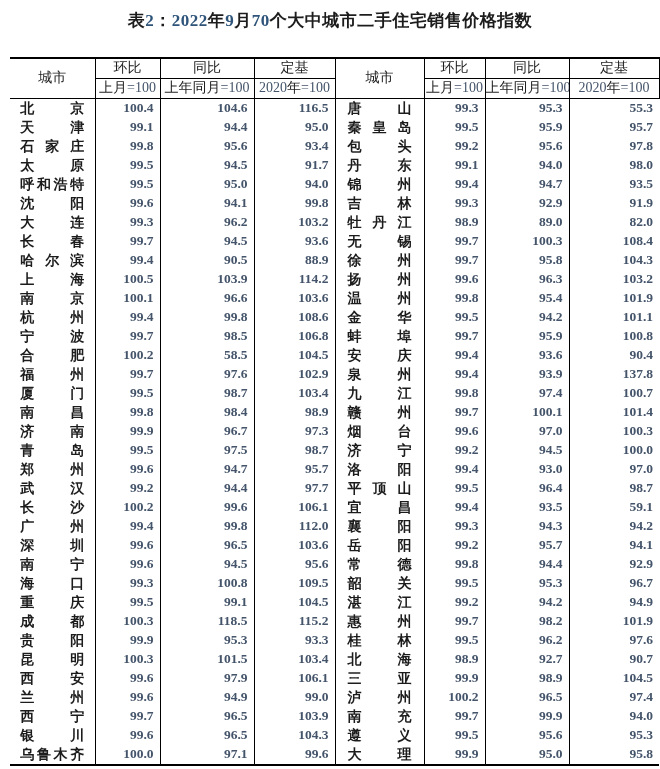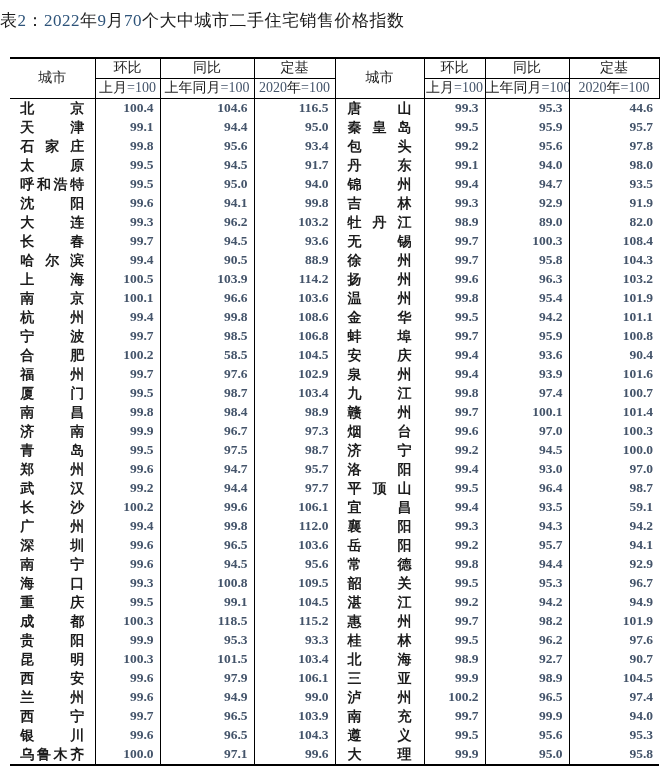--- a/index.html
+++ b/index.html
@@ -8,22 +8,22 @@
     --digit:#44546a;
     --title_digit:#2e547a;
     --background:#ffffff;
   }
   html,body{margin:0;padding:0;background:var(--background);}
   .page{
     position:relative;width:660px;height:769px;background:var(--background);
     font-family:"Liberation Sans",sans-serif;color:var(--text);overflow:hidden;
   }
   .title{
-    position:absolute;top:9px;left:0;width:100%;text-align:left;
-    font-size:17px;font-weight:normal;color:var(--text);letter-spacing:0.5px;
+    position:absolute;top:9px;left:0;width:100%;text-align:center;
+    font-size:17px;font-weight:bold;color:var(--text);letter-spacing:0.5px;
   }
   .title .d{font-family:"Liberation Serif",serif;color:var(--title_digit);}
   .tbl{
     position:absolute;left:10px;top:57px;width:649px;
     border-collapse:collapse;table-layout:fixed;
     border-top:2px solid var(--border);
     border-bottom:2px solid var(--border);
   }
   .tbl th,.tbl td{padding:0;margin:0;vertical-align:middle;overflow:hidden;white-space:nowrap;}
   thead th{font-weight:normal;font-size:14px;border-bottom:1px solid var(--border);color:var(--text);}
@@ -82,21 +82,21 @@
     </thead>
     <tbody id="tbody">
         <tr>
     <td class="city"><span class="city-inner">北京</span></td>
     <td class="num bl">100.4</td>
     <td class="num bl">104.6</td>
     <td class="num bl">116.5</td>
     <td class="city bl"><span class="city-inner">唐山</span></td>
     <td class="num bl">99.3</td>
     <td class="num bl">95.3</td>
-    <td class="num bl">44.6</td>
+    <td class="num bl">55.3</td>
   </tr>
         <tr>
     <td class="city"><span class="city-inner">天津</span></td>
     <td class="num bl">99.1</td>
     <td class="num bl">94.4</td>
     <td class="num bl">95.0</td>
     <td class="city bl"><span class="city-inner">秦皇岛</span></td>
     <td class="num bl">99.5</td>
     <td class="num bl">95.9</td>
     <td class="num bl">95.7</td>
@@ -222,21 +222,21 @@
     <td class="num bl">90.4</td>
   </tr>
         <tr>
     <td class="city"><span class="city-inner">福州</span></td>
     <td class="num bl">99.7</td>
     <td class="num bl">97.6</td>
     <td class="num bl">102.9</td>
     <td class="city bl"><span class="city-inner">泉州</span></td>
     <td class="num bl">99.4</td>
     <td class="num bl">93.9</td>
-    <td class="num bl">101.6</td>
+    <td class="num bl">137.8</td>
   </tr>
         <tr>
     <td class="city"><span class="city-inner">厦门</span></td>
     <td class="num bl">99.5</td>
     <td class="num bl">98.7</td>
     <td class="num bl">103.4</td>
     <td class="city bl"><span class="city-inner">九江</span></td>
     <td class="num bl">99.8</td>
     <td class="num bl">97.4</td>
     <td class="num bl">100.7</td>

